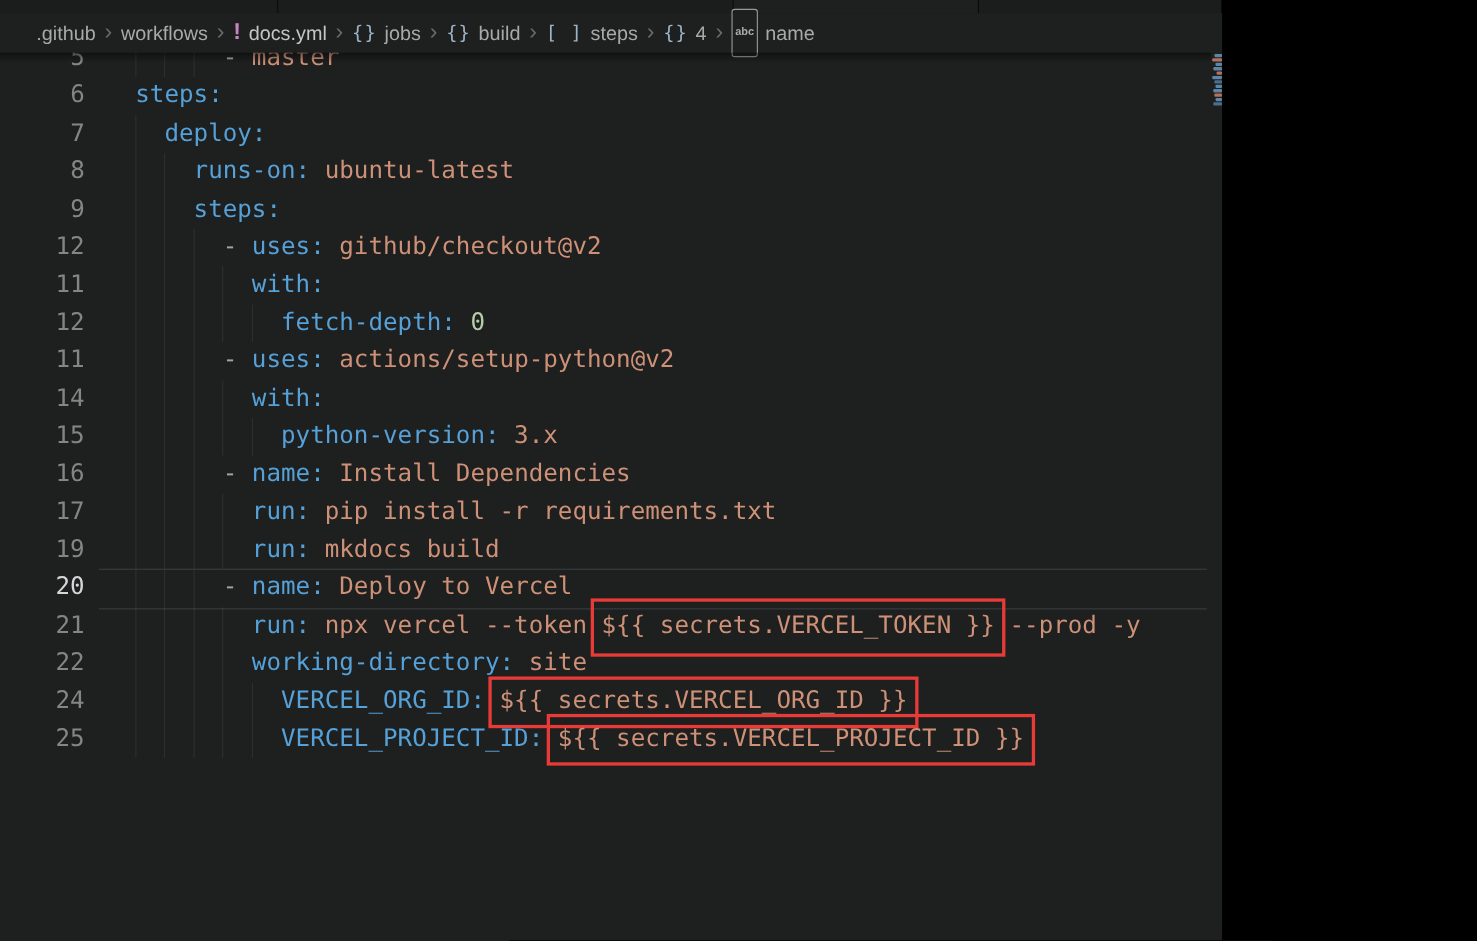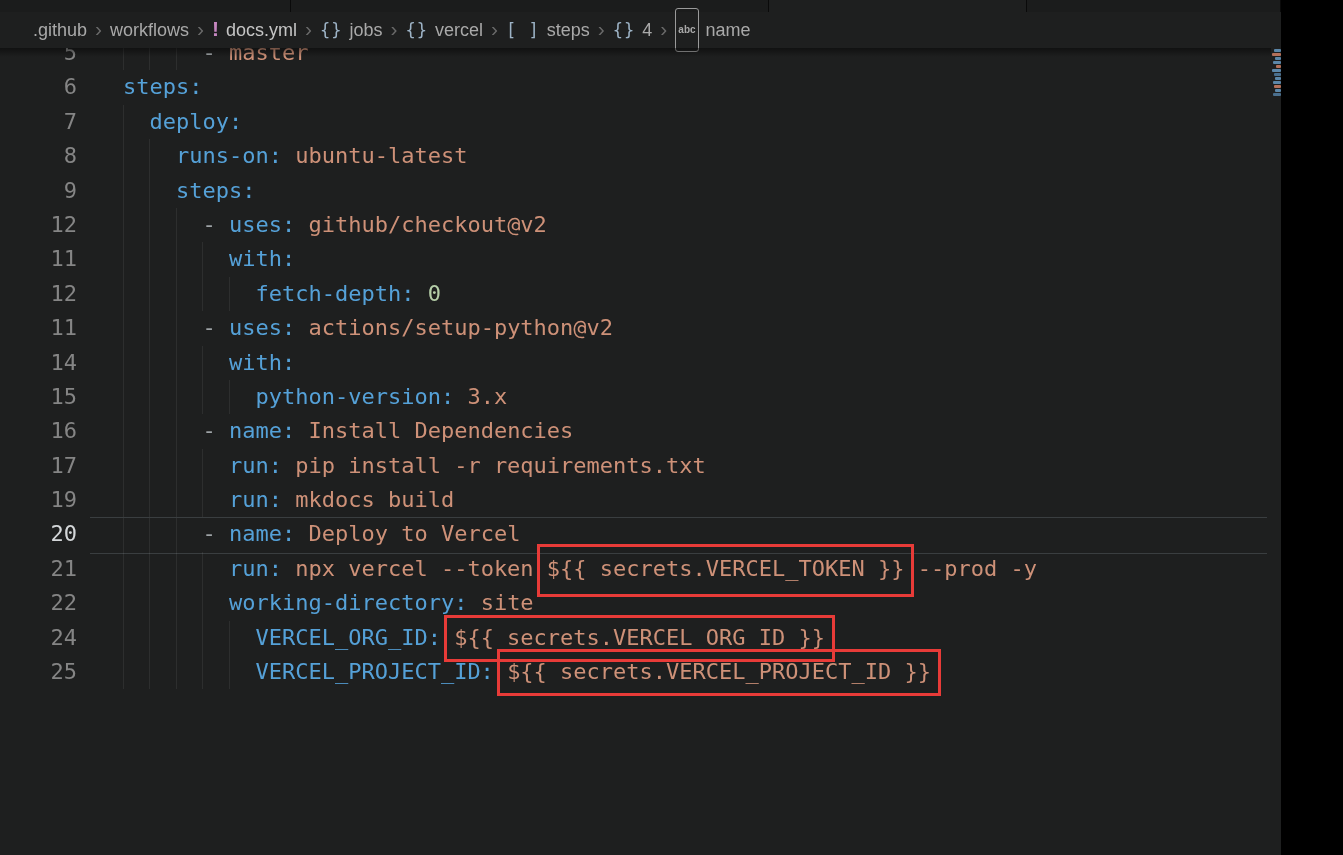--- a/index.html
+++ b/index.html
@@ -1,16 +1,16 @@
 <!DOCTYPE html>
 <html style="--ckey: #55a1d8; --cval: #ce9178; --cnum: #b5cea8; --cpun: #9fa4a7; --cbox: #e83b38; --ln: #858585; --lnact: #d4d7d9;"><head>
 <meta charset="utf-8">
 <style>
   html,body{margin:0;padding:0;background:#000;}
-  .screen{position:relative;width:1281px;height:855px;overflow:hidden;background:#1e1f1f;
+  .screen{position:relative;width:1111px;height:855px;overflow:hidden;background:#1e1f1f;
           font-family:"Liberation Sans",sans-serif;}
 
   
   .tab-strip{position:absolute;top:0;left:0;right:0;height:12px;background:#161717;display:flex;}
   .tab-seg{height:100%;border-right:1px solid #0a0a0a;background:#1b1c1c;}
   .tab-seg.s1{width:298px}
   .tab-seg.s2{width:489px}
   .tab-seg.s3{width:264px;background:#1e1f1f;}
   .tab-seg.s4{width:260px}
   .tab-seg.s5{flex:1;background:#202121;border-right:none}
@@ -80,21 +80,21 @@
         <span class="lbl">docs.yml</span>
       </span>
       <span class="chev">›</span>
       <span class="crumb">
         <span class="ic sym">{}</span>
         <span class="lbl">jobs</span>
       </span>
       <span class="chev">›</span>
       <span class="crumb">
         <span class="ic sym">{}</span>
-        <span class="lbl">vercel</span>
+        <span class="lbl">build</span>
       </span>
       <span class="chev">›</span>
       <span class="crumb">
         <span class="ic sym">[ ]</span>
         <span class="lbl">steps</span>
       </span>
       <span class="chev">›</span>
       <span class="crumb">
         <span class="ic sym">{}</span>
         <span class="lbl">4</span>

